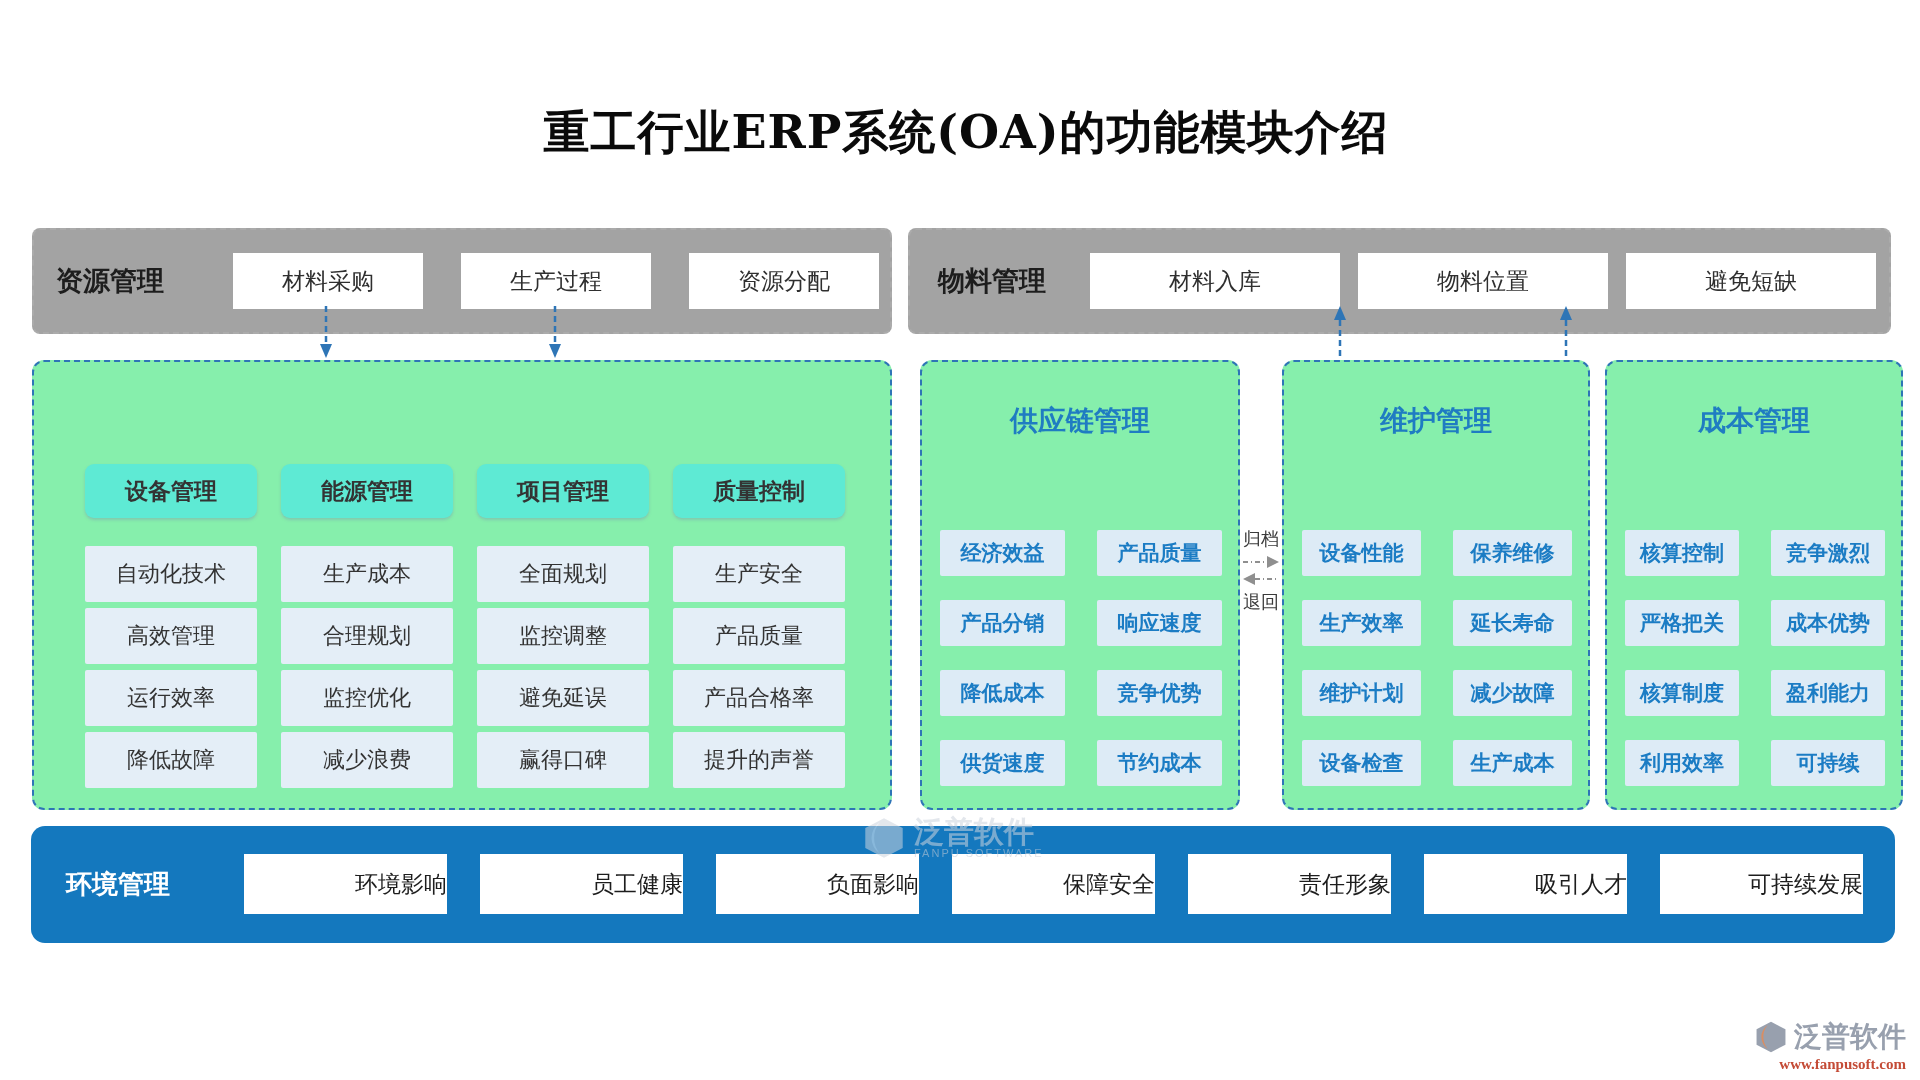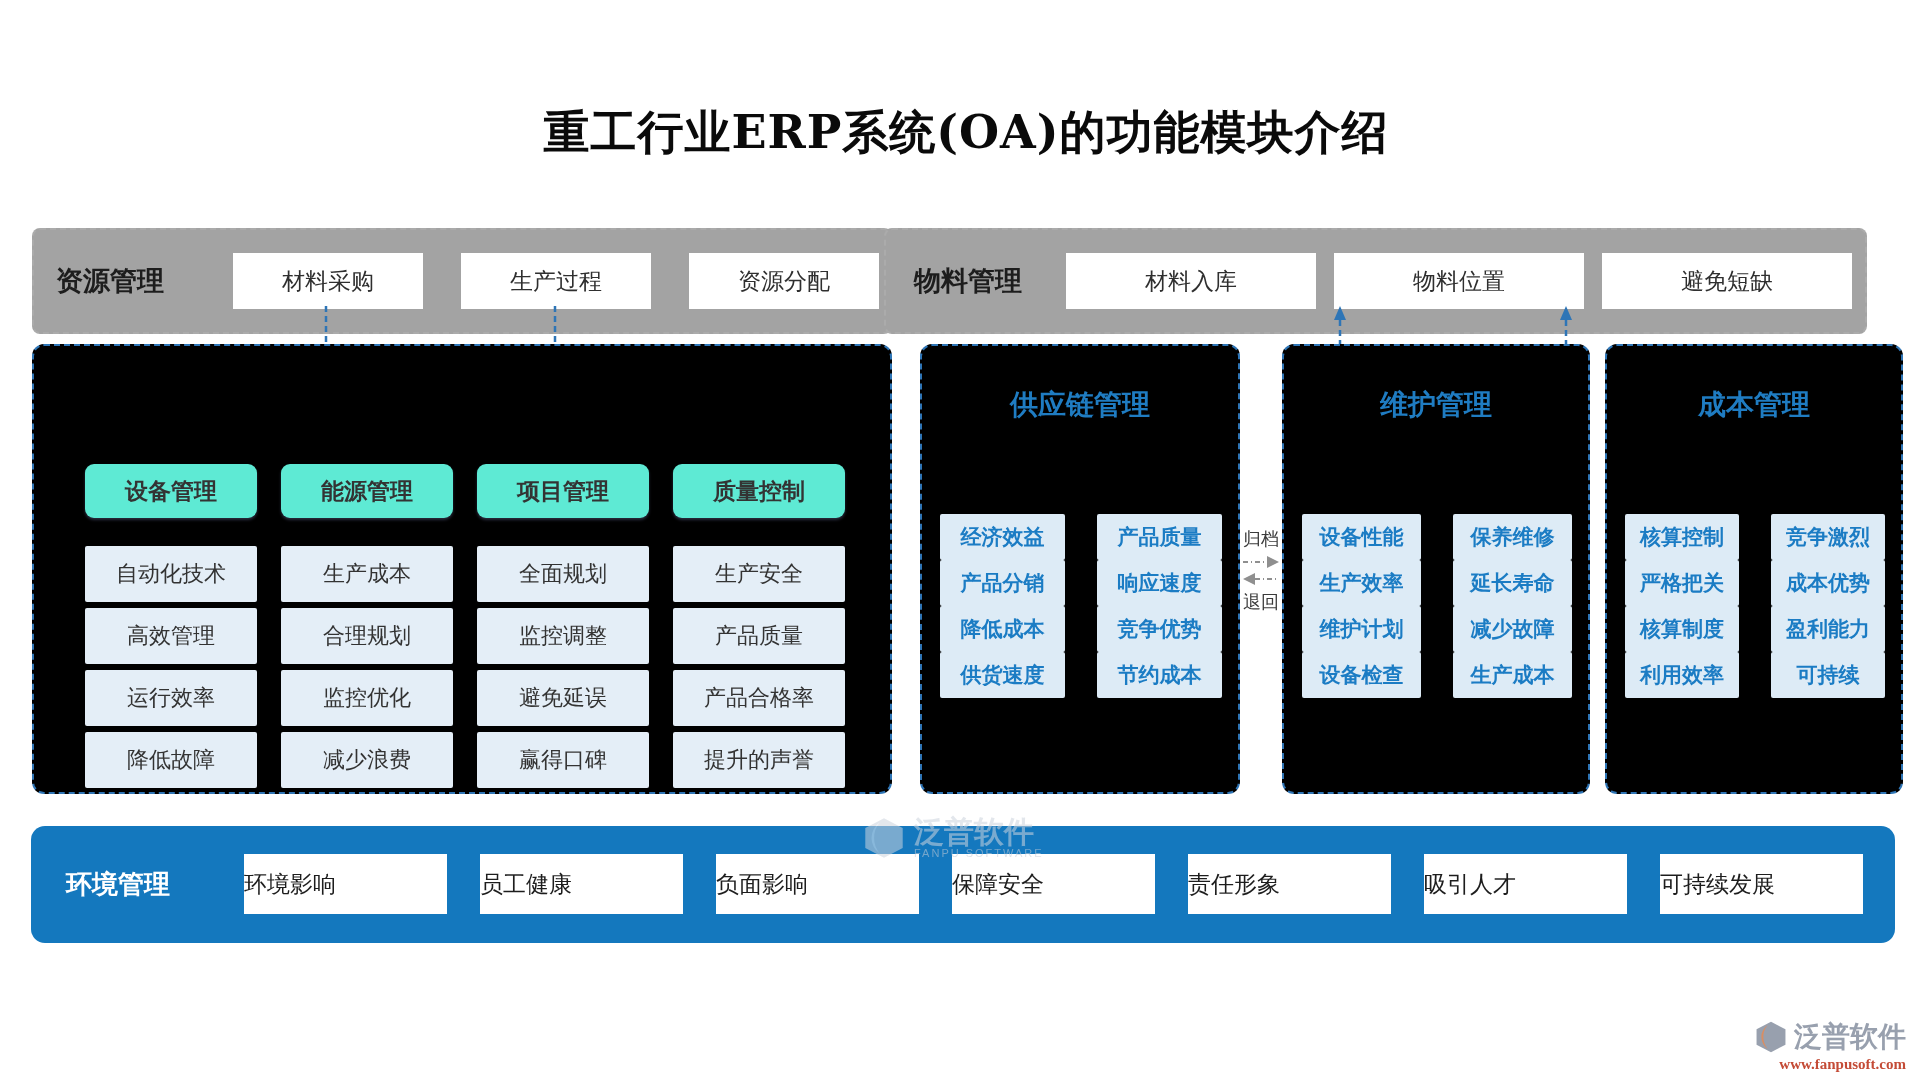--- a/index.html
+++ b/index.html
@@ -15,61 +15,61 @@
   .graybox-label{position:absolute;top:0;height:102px;line-height:102px;
                  font-size:27px;font-weight:bold;color:#1d1d1d;
                  font-family:"DejaVu Serif","Liberation Serif",serif;}
   .graybox-buttons{position:absolute;top:23px;display:flex;}
   .white-btn{height:56px;line-height:56px;background:#fff;text-align:center;
              font-size:23px;color:#2f2f2f;font-family:"DejaVu Serif","Liberation Serif",serif;}
   .tl-btns .white-btn{width:190px;margin-right:38px;}
   .tr-btns .white-btn{width:250px;margin-right:18px;}
 
   
-  .bluebox{position:absolute;top:344px;height:450px;background:#000000;
+  .bluebox{position:absolute;top:360px;height:450px;background:#86efac;
            border:2px dashed #2e75b6;border-radius:12px;box-sizing:border-box;}
 
   
   .mcol{position:absolute;top:464px;width:172px;}
   .mcol-header{height:54px;line-height:54px;text-align:center;background:#5eead4;
                border-radius:9px;font-size:23px;font-weight:bold;color:#333;
                font-family:"DejaVu Serif","Liberation Serif",serif;box-shadow:0 2px 3px rgba(120,130,180,.35);}
   .mcol-items{margin-top:28px;display:flex;flex-direction:column;gap:6px;}
   .mcol-items .cell{height:56px;line-height:56px;text-align:center;background:#e4eef7;
                     font-size:22px;color:#333;border-radius:2px;
                     font-family:"DejaVu Serif","Liberation Serif",serif;}
 
   
   .panel-title{position:absolute;top:40px;left:0;right:0;margin:0;text-align:center;
                font-size:28px;font-weight:bold;color:#1f7cc2;
                font-family:"DejaVu Serif","Liberation Serif",serif;}
   .panel-items{position:absolute;top:168px;left:18px;right:16px;
                display:grid;grid-template-columns:1fr 1fr;column-gap:32px;}
-  .pcol{display:flex;flex-direction:column;gap:0;}
+  .pcol{display:flex;flex-direction:column;gap:24px;}
   .pcol .pitem{height:46px;line-height:46px;text-align:center;background:#ddebf6;
                font-size:21px;font-weight:bold;color:#1b7cc4;border-radius:2px;
                font-family:"DejaVu Serif","Liberation Serif",serif;}
 
   
   .flow{position:absolute;left:1238px;top:527px;width:46px;text-align:center;}
   .flow-label{font-size:18px;color:#3a3a3a;line-height:24px;
               font-family:"DejaVu Serif","Liberation Serif",serif;}
   .flow svg{display:block;margin:5px auto;}
 
   
   .varrow{position:absolute;width:14px;height:52px;top:306px;}
 
   
   .bottombar{position:absolute;left:31px;top:826px;width:1864px;height:117px;
              background:#1478be;border-radius:14px;}
   .bar-label{position:absolute;left:35px;top:0;height:117px;line-height:117px;
              color:#fff;font-size:26px;font-weight:bold;
              font-family:"DejaVu Serif","Liberation Serif",serif;}
   .bar-btns{position:absolute;left:213px;top:28px;display:flex;gap:33px;}
-  .bar-btns .bar-btn{width:203px;height:60px;line-height:60px;background:#fff;text-align:left;
+  .bar-btns .bar-btn{width:203px;height:60px;line-height:60px;background:#fff;text-align:right;
             font-size:23px;color:#1d1d1d;font-family:"DejaVu Serif","Liberation Serif",serif;}
 
   
   .wm-center{position:absolute;left:862px;top:816px;display:flex;align-items:center;gap:8px;
              opacity:.55;pointer-events:none;}
   .wm-center .wm-text{color:#c8d0da;}
   .wm-center .wm-brand{font-size:30px;font-weight:bold;line-height:30px;color:#cdd4de;}
   .wm-center .wm-en{font-size:11px;letter-spacing:2px;color:#c3cbd6;}
   .wm-corner{position:absolute;right:14px;top:1018px;text-align:right;}
   .wm-corner-row{display:flex;align-items:center;justify-content:flex-end;gap:6px;}
@@ -87,21 +87,21 @@
 
   <div class="graybox" style="left:32px;width:860px;">
     <span class="graybox-label" style="left:22px;">资源管理</span>
     <div class="graybox-buttons tl-btns" style="left:199px;">
         <div class="white-btn">材料采购</div>
         <div class="white-btn">生产过程</div>
         <div class="white-btn">资源分配</div>
       </div>
   </div>
 
-  <div class="graybox" style="left:884px;width:983px;">
+  <div class="graybox" style="left:908px;width:983px;">
     <span class="graybox-label" style="left:28px;">物料管理</span>
     <div class="graybox-buttons tr-btns" style="left:180px;">
         <div class="white-btn">材料入库</div>
         <div class="white-btn">物料位置</div>
         <div class="white-btn">避免短缺</div>
       </div>
   </div>
 
   <svg class="varrow" style="left:319px;" viewBox="0 0 14 52">
     <line x1="7" y1="0" x2="7" y2="38" stroke="#2e75b6" stroke-width="2.5" stroke-dasharray="6 4"></line>

